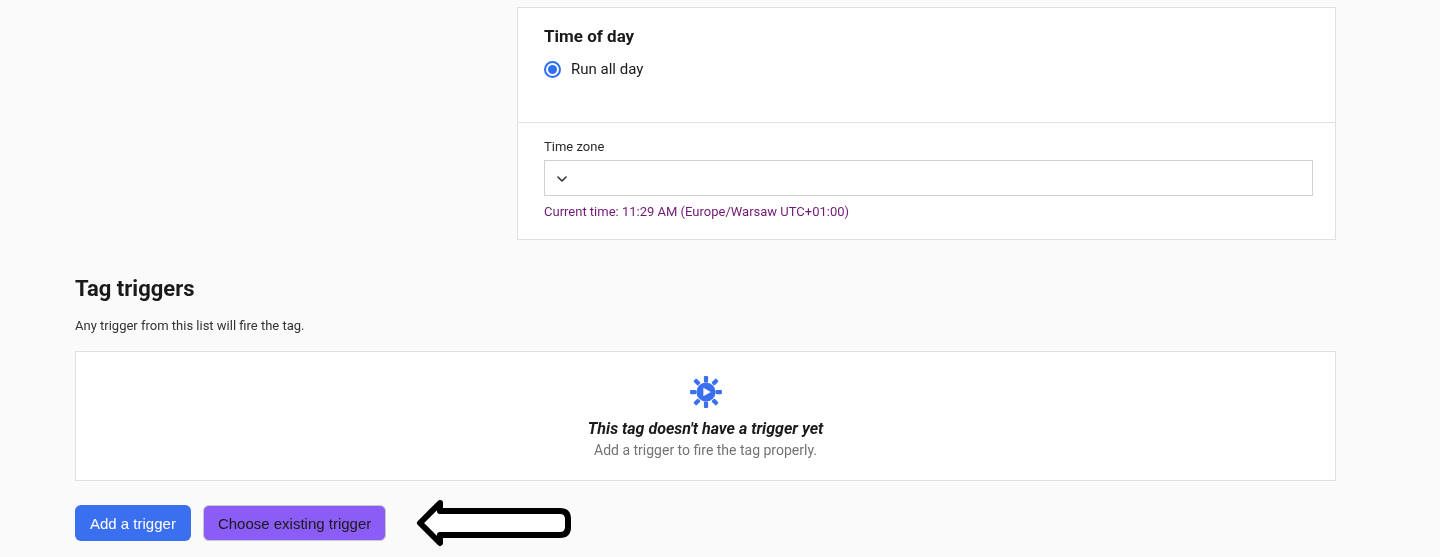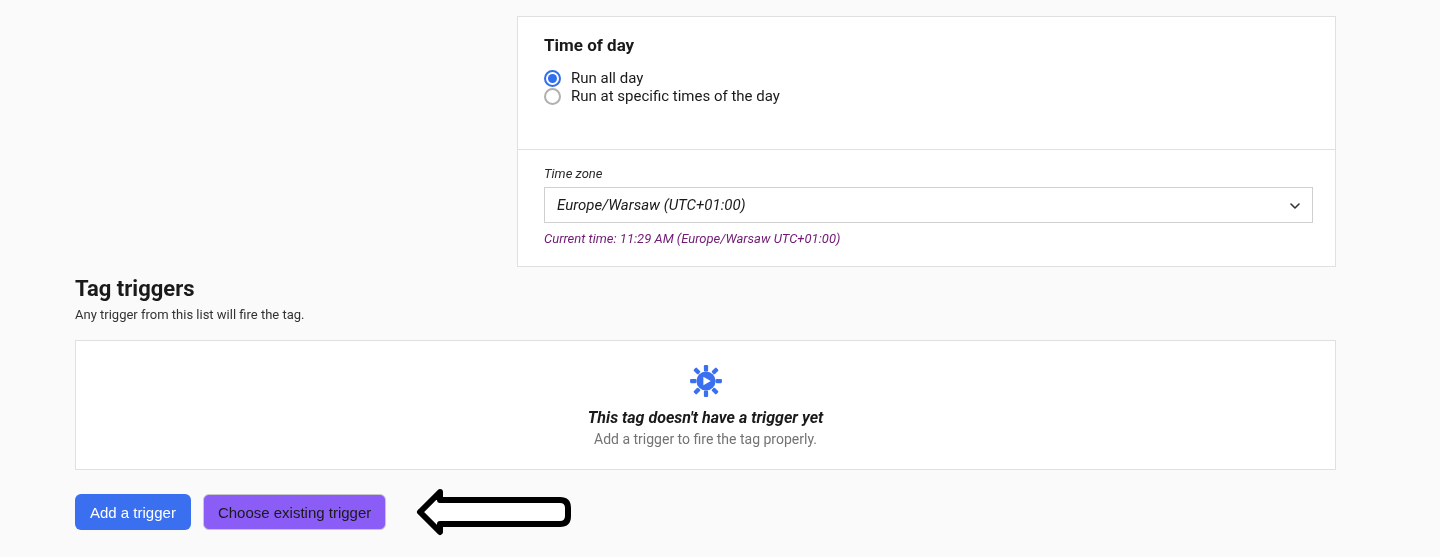--- a/index.html
+++ b/index.html
@@ -13,21 +13,21 @@
     }
     .outer {
       position: relative;
       width: 100%;
       height: 100%;
     }
     
     .card {
       position: absolute;
       left: 517px;
-      top: 16px;
+      top: 7px;
       width: 819px;
       background: #fff;
       border: 1px solid #e0e0e0;
     }
     .card-inner {
       padding: 18px 26px 22px 26px;
     }
     .section-heading {
       font-size: 17px;
       font-weight: 700;
@@ -63,21 +63,20 @@
       background: #2e6ef0;
       border-radius: 50%;
     }
     .divider {
       height: 1px;
       background: #e0e0e0;
       margin-top: 22px;
     }
     .tz-block {
       padding: 16px 26px 20px 26px;
-      font-style: italic;
     }
     .tz-label {
       font-size: 13px;
       color: #2a2a2a;
       margin-bottom: 6px;
     }
     .select {
       width: 769px;
       border: 1px solid #d0d0d0;
       background: #fff;
@@ -102,21 +101,21 @@
     
     .triggers {
       position: absolute;
       left: 75px;
       top: 276px;
       width: 1261px;
     }
     .triggers h2 {
       font-size: 22px;
       font-weight: 700;
-      margin-bottom: 6px;
+      margin-bottom: 17px;
     }
     .triggers-sub {
       font-size: 13px;
       color: #333;
       margin-bottom: 18px;
     }
     .empty-box {
       border: 1px solid #e0e0e0;
       background: #fff;
       height: 130px;
@@ -177,31 +176,26 @@
 <div class="outer">
 
   <div class="card">
     <div class="card-inner">
       <div class="section-heading">Time of day</div>
       <div class="radios">
         <label class="radio-row">
           <span class="radio-circle selected"></span>
           <span>Run all day</span>
         </label>
-        <label class="radio-row">
-          <span class="radio-circle"></span>
-          <span>Run at specific times of the day</span>
-        </label>
       </div>
     </div>
     <div class="divider"></div>
     <div class="tz-block">
       <div class="tz-label">Time zone</div>
       <div class="select">
-        <span>Europe/Warsaw (UTC+01:00)</span>
         <span class="chev">
           <svg width="10" height="6" viewBox="0 0 10 6">
               <path d="M1 1 L5 5 L9 1" stroke="#333" stroke-width="1.6" fill="none" stroke-linecap="round" stroke-linejoin="round"></path>
             </svg>
         </span>
       </div>
       <div class="helper">Current time: 11:29 AM (Europe/Warsaw UTC+01:00)</div>
     </div>
   </div>
 

